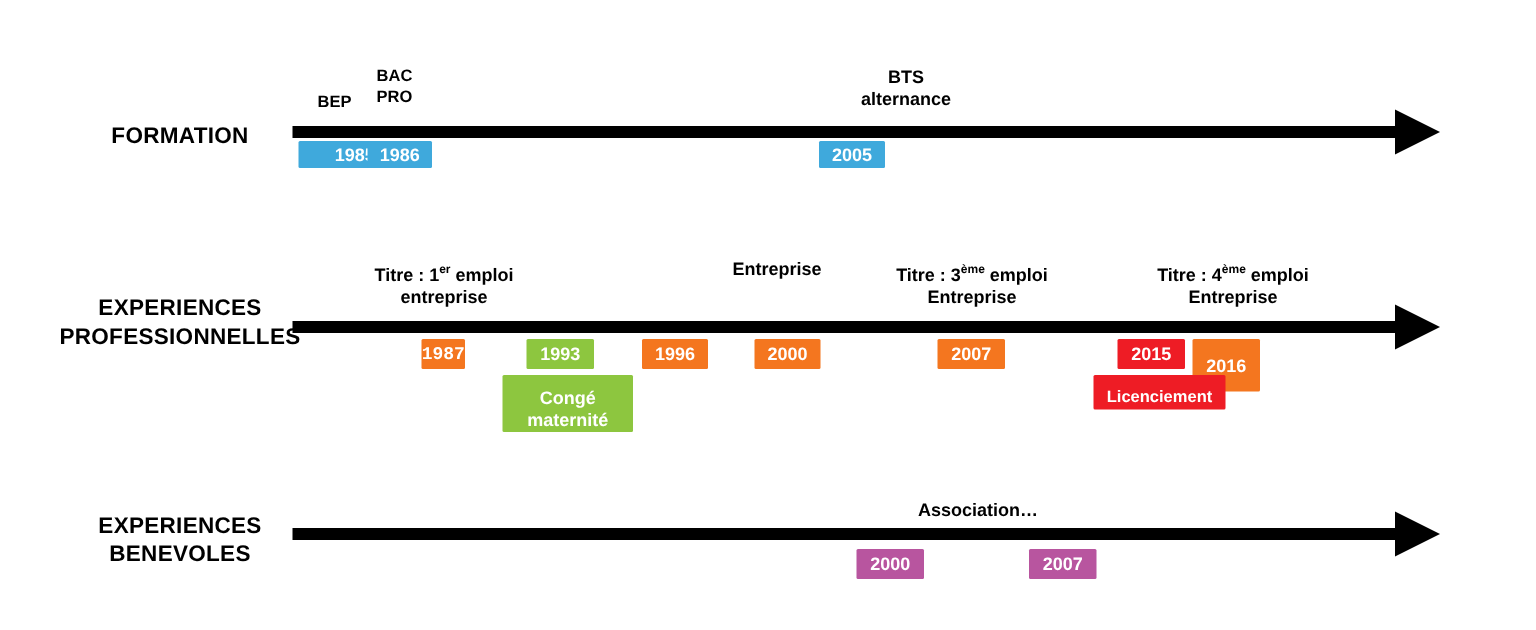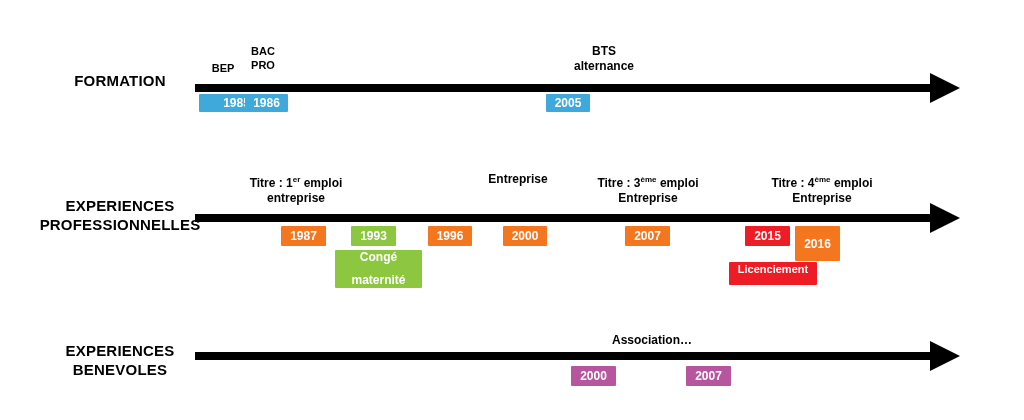--- a/index.html
+++ b/index.html
@@ -27,28 +27,28 @@
   .box{
     position:absolute;height:18px;display:flex;align-items:center;justify-content:center;
     color:#fff;font-size:12px;border-radius:1px;
   }
   .blue{background:#3FA9DC;}
   .orange{background:#F4761F;}
   .green{background:#8DC63F;}
   .red{background:#EE1C25;}
   .purple{background:#B8559F;}
   .big-note{
-    position:absolute;display:flex;flex-direction:column;align-items:center;justify-content:space-between;
+    position:absolute;display:flex;flex-direction:column;align-items:center;justify-content:flex-end;
     color:#fff;font-size:12px;line-height:15px;border-radius:1px;
   }
 </style>
 </head>
 <body>
 
-<div class="abs row-label" style="left:40px;top:71px;width:160px;">FORMATION</div>
+<div class="abs row-label" style="left:40px;top:81px;width:160px;">FORMATION</div>
 
 <div class="abs arrow" style="left:195px;top:73px;width:765px;">
   <div class="shaft"></div>
   <div class="head"></div>
 </div>
 
 <div class="abs milestone centerX" style="left:223px;top:61px;">BEP</div>
 
 <div class="abs milestone centerX" style="left:263px;top:44px;">
   <div>BAC</div>
@@ -86,34 +86,34 @@
 <div class="abs title centerX" style="left:648px;top:172px;">
   <div><span>Titre : 3</span><sup>ème</sup><span> emploi</span></div>
   <div>Entreprise</div>
 </div>
 
 <div class="abs title centerX" style="left:822px;top:172px;">
   <div><span>Titre : 4</span><sup>ème</sup><span> emploi</span></div>
   <div>Entreprise</div>
 </div>
 
-<div class="box orange" style="left:281px;top:226px;width:45px;height:20px;">1987</div>
+<div class="box orange" style="left:281px;top:226px;width:29px;height:20px;font-family:Liberation Mono, monospace;">1987</div>
 <div class="box green" style="left:351px;top:226px;width:45px;height:20px;">1993</div>
 <div class="box orange" style="left:428px;top:226px;width:44px;height:20px;">1996</div>
 <div class="box orange" style="left:503px;top:226px;width:44px;height:20px;">2000</div>
 <div class="box orange" style="left:625px;top:226px;width:45px;height:20px;">2007</div>
 <div class="box red" style="left:745px;top:226px;width:45px;height:20px;">2015</div>
 <div class="box orange" style="left:795px;top:226px;width:45px;height:35px;">2016</div>
 
 <div class="big-note green" style="left:335px;top:250px;width:87px;height:38px;">
   <div>Congé</div>
   <div>maternité</div>
 </div>
 
-<div class="big-note red" style="left:729px;top:250px;width:88px;height:23px;font-size:11px;margin-top:12px;">Licenciement</div>
+<div class="big-note red" style="left:729px;top:250px;width:88px;height:23px;font-size:11px;">Licenciement</div>
 
 <div class="abs row-label" style="left:20px;top:341px;width:200px;">
   <div>EXPERIENCES</div>
   <div>BENEVOLES</div>
 </div>
 
 <div class="abs arrow" style="left:195px;top:341px;width:765px;">
   <div class="shaft"></div>
   <div class="head"></div>
 </div>

